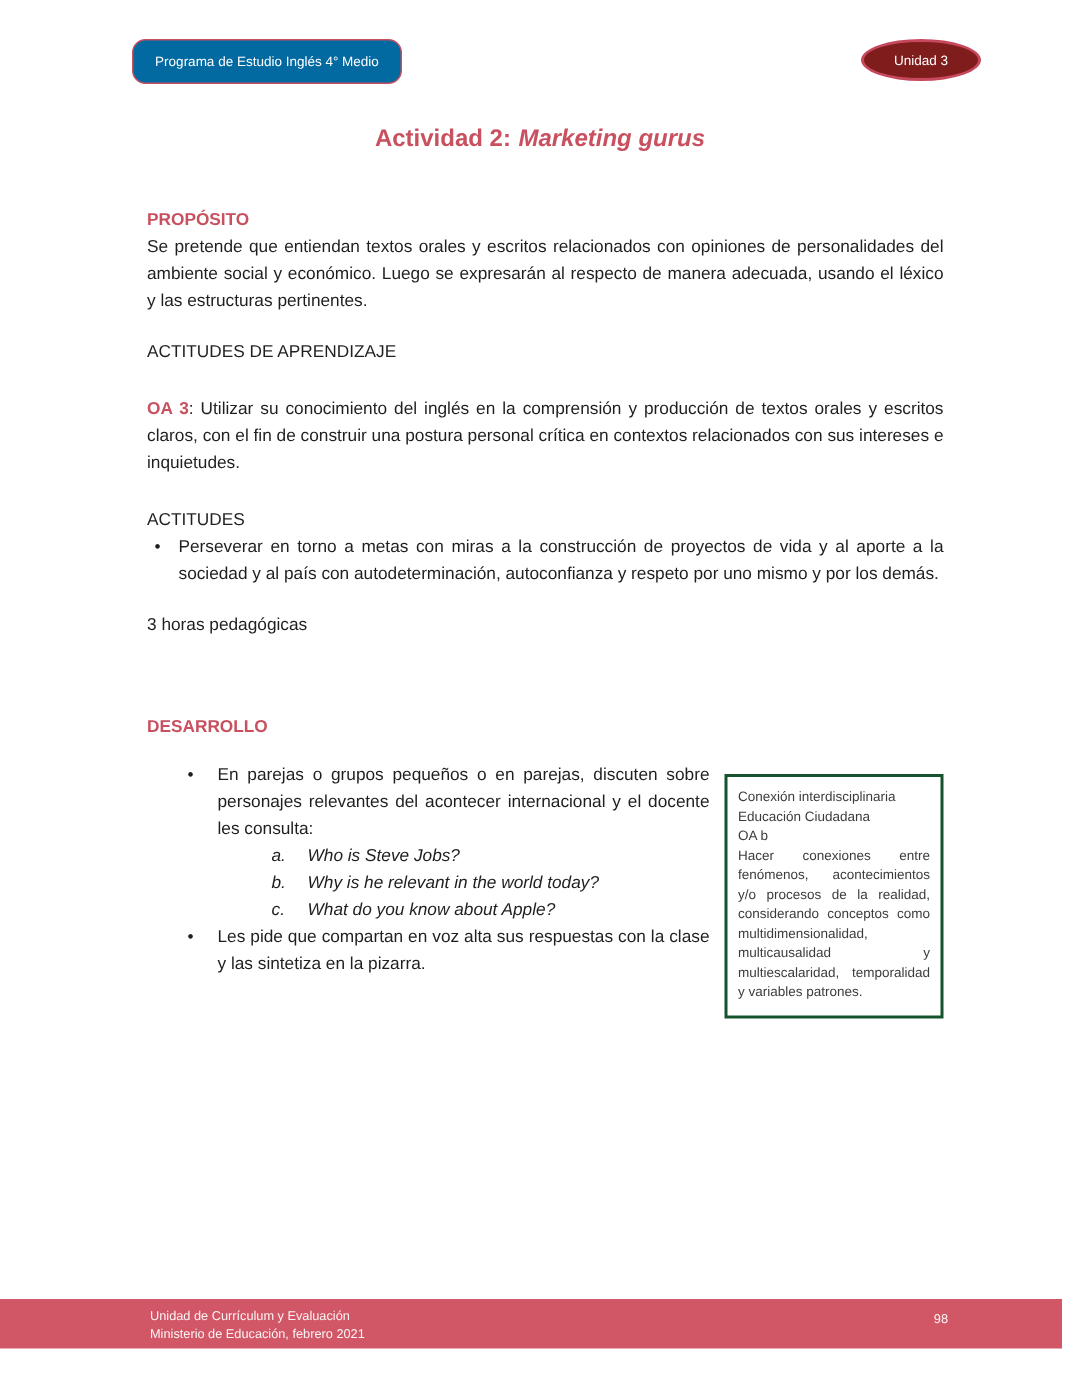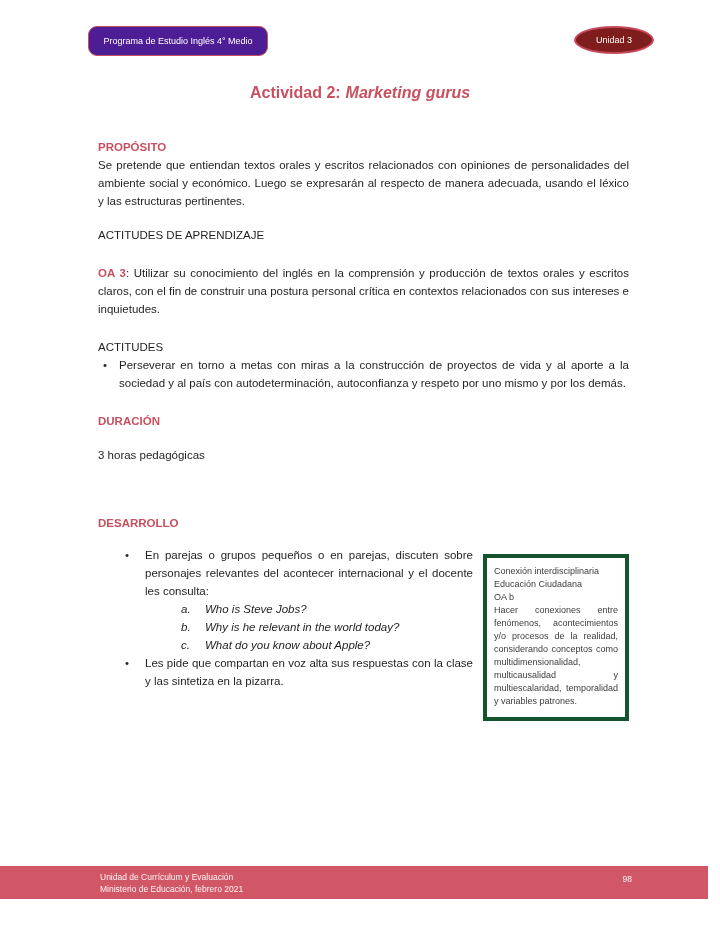--- a/index.html
+++ b/index.html
@@ -11,21 +11,21 @@
     color: #1f1f1f;
     overflow: hidden;
   }
   
   .header-row {
     position: absolute; top: 26px; left: 0; width: 720px; height: 30px;
   }
   .program-badge {
     position: absolute; left: 88px; top: 0;
     width: 180px; height: 30px;
-    background: #4c1d95; border: 1px solid #c54e60;
+    background: #0369a1; border: 1px solid #c54e60;
     border-radius: 9px;
     color: #ffffff; font-size: 9px;
     display: flex; align-items: center; justify-content: center;
   }
   .unit-badge {
     position: absolute; right: 66px; top: 0;
     width: 80px; height: 28px;
     background: #7f1d1d; border: 2px solid #c5485c;
     border-radius: 50%;
     color: #ffffff; font-size: 9px;
@@ -61,21 +61,21 @@
   
   .desarrollo-body { position: relative; margin-top: 14px; }
   .desarrollo-bullets { width: 350px; margin-left: 25px; }
   .desarrollo-bullets .bullet-dot { width: 22px; flex: 0 0 22px; padding-left: 2px; }
   .question-row { display: flex; margin-left: 58px; font-style: italic; }
   .question-label { width: 24px; flex: 0 0 24px; }
   
   .connection-box {
     position: absolute; top: 8px; right: 0;
     width: 146px;
-    border: 4px solid #14532d;
+    border: 2px solid #14532d;
     padding: 7px 7px 9px 7px;
     font-size: 9px; line-height: 13px; color: #3c3c3c;
     background: #ffffff;
   }
   .connection-box .box-para { text-align: justify; }
   
   .footer-bar {
     position: absolute; top: 866px; left: 0;
     width: 708px; height: 33px;
     background: #d15766;
@@ -112,21 +112,20 @@
   <div class="para mt-md">
     <span class="oa-label">OA 3</span><span>: Utilizar su conocimiento del inglés en la comprensión y producción de textos orales y escritos claros, con el fin de construir una postura personal crítica en contextos relacionados con sus intereses e inquietudes.</span>
   </div>
 
   <div class="black-heading mt-md">ACTITUDES</div>
   <div class="bullet-row">
     <span class="bullet-dot">•</span>
     <div class="bullet-text">Perseverar en torno a metas con miras a la construcción de proyectos de vida y al aporte a la sociedad y al país con autodeterminación, autoconfianza y respeto por uno mismo y por los demás.</div>
   </div>
 
-  <div class="red-heading mt-md">DURACIÓN</div>
   <div class="mt-sm">3 horas pedagógicas</div>
 
   <div class="red-heading mt-xl">DESARROLLO</div>
 
 
   <div class="desarrollo-body">
     <div class="desarrollo-bullets">
       <div class="bullet-row">
         <span class="bullet-dot">•</span>
         <div class="bullet-text">En parejas o grupos pequeños o en parejas, discuten sobre personajes relevantes del acontecer internacional y el docente les consulta:</div>

